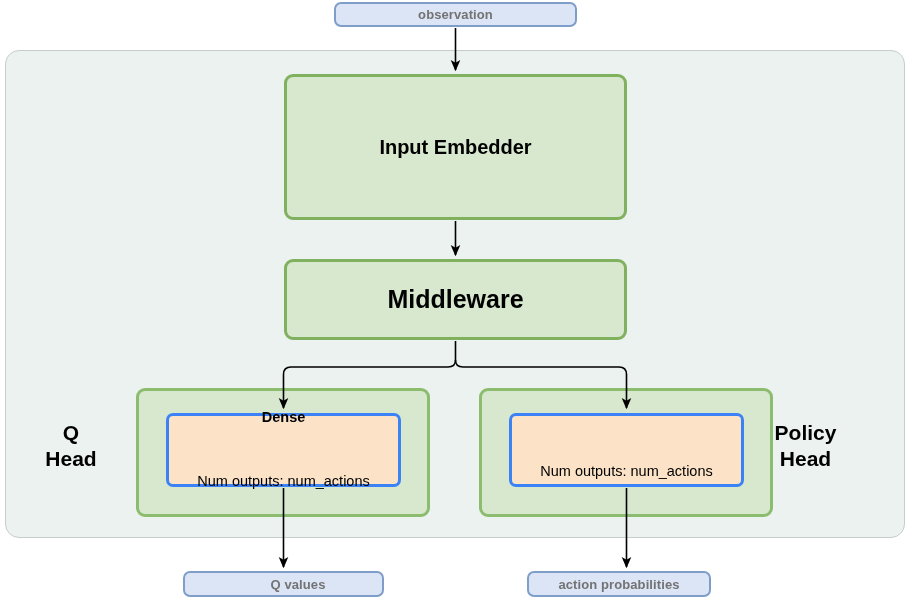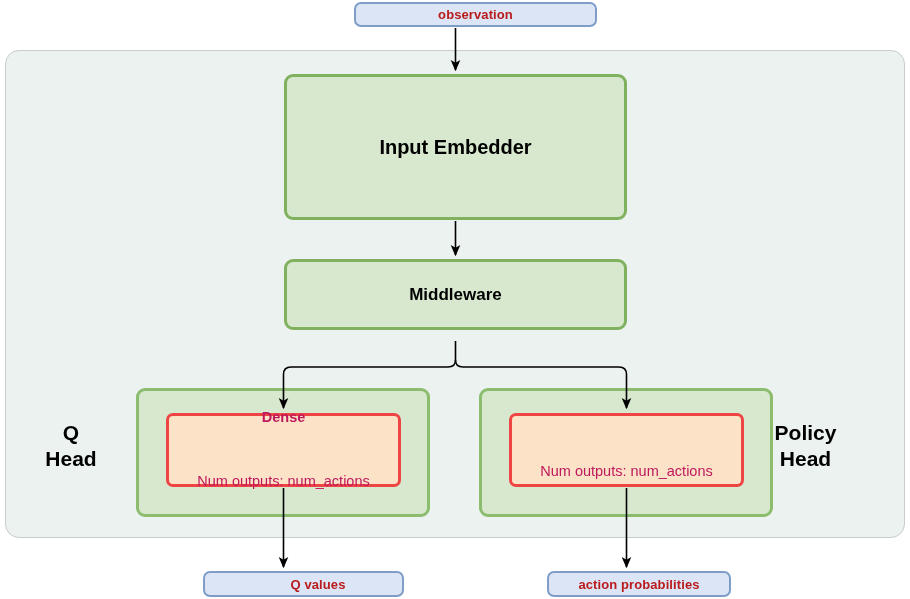--- a/index.html
+++ b/index.html
@@ -32,25 +32,24 @@
   
   .io-box {
     position: absolute;
     box-sizing: border-box;
     background: #dbe5f5;
     border: 2px solid #7e9dc9;
     border-radius: 7px;
     display: flex;
     align-items: center;
     justify-content: center;
-    color: #b91c1c;
+    color: #737373;
     font-weight: bold;
     font-size: 13px;
     letter-spacing: 0.1px;
-    margin-left: 20px;
   }
   .io-observation { left: 334px; top: 2px;   width: 243px; height: 25px; }
   .io-qvalues     { left: 183px; top: 571px; width: 201px; height: 26px; padding-left: 29px; }
   .io-actionprob  { left: 527px; top: 571px; width: 184px; height: 26px; }
 
   
   .module-box {
     position: absolute;
     box-sizing: border-box;
     background: #d7e8cf;
@@ -60,47 +59,47 @@
     align-items: center;
     justify-content: center;
     color: #000000;
     font-weight: bold;
   }
   .mod-input-embedder {
     left: 284px; top: 74px; width: 343px; height: 146px;
     font-size: 20px;
   }
   .mod-middleware {
-    left: 284px; top: 259px; width: 343px; height: 71px;
-    font-size: 17px;
+    left: 284px; top: 259px; width: 343px; height: 81px;
+    font-size: 25px;
   }
 
   
   .head-group {
     position: absolute;
     box-sizing: border-box;
     background: #d7e8cf;
     border: 3px solid #8cbd6e;
     border-radius: 9px;
   }
   .head-group-q      { left: 136px; top: 388px; width: 294px; height: 129px; }
   .head-group-policy { left: 479px; top: 388px; width: 294px; height: 129px; }
 
   
   .layer-box {
     position: absolute;
     box-sizing: border-box;
     background: #fce3c7;
-    border: 3px solid #ef4444;
+    border: 3px solid #3b82f6;
     border-radius: 7px;
     display: flex;
     flex-direction: column;
     align-items: center;
     justify-content: center;
-    color: #be185d;
+    color: #000000;
     text-align: center;
   }
   .layer-q      { left: 166px; top: 413px; width: 235px; height: 74px; }
   .layer-policy { left: 509px; top: 413px; width: 235px; height: 74px; }
   .layer-title {
     font-size: 14.5px;
     font-weight: bold;
     line-height: 1.35;
   }
   .layer-sub {

